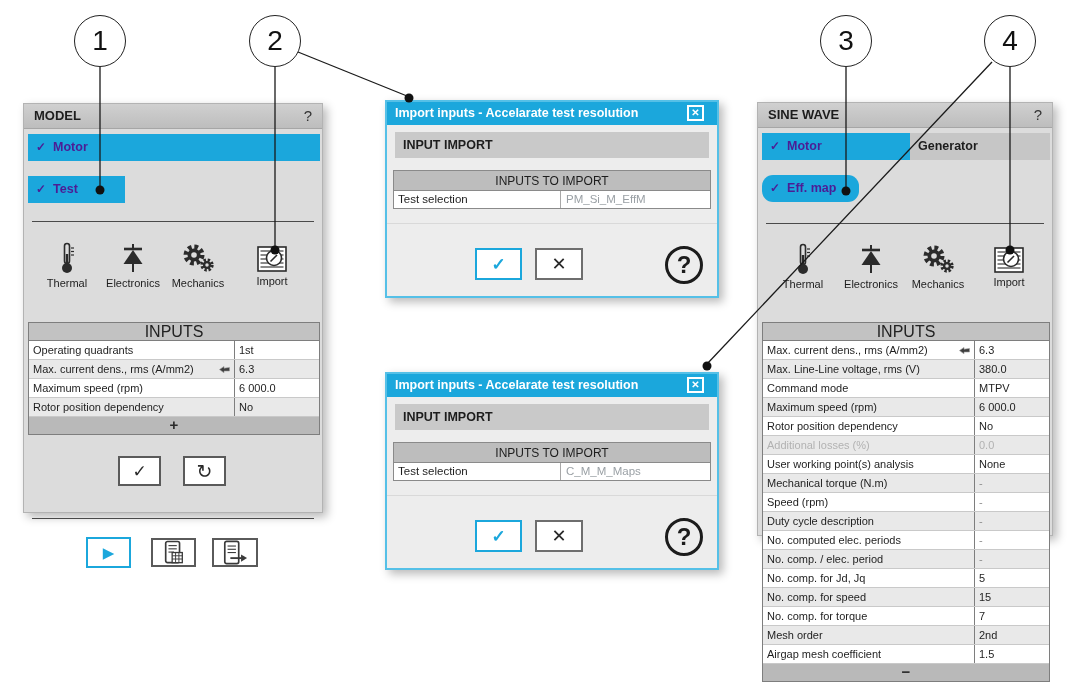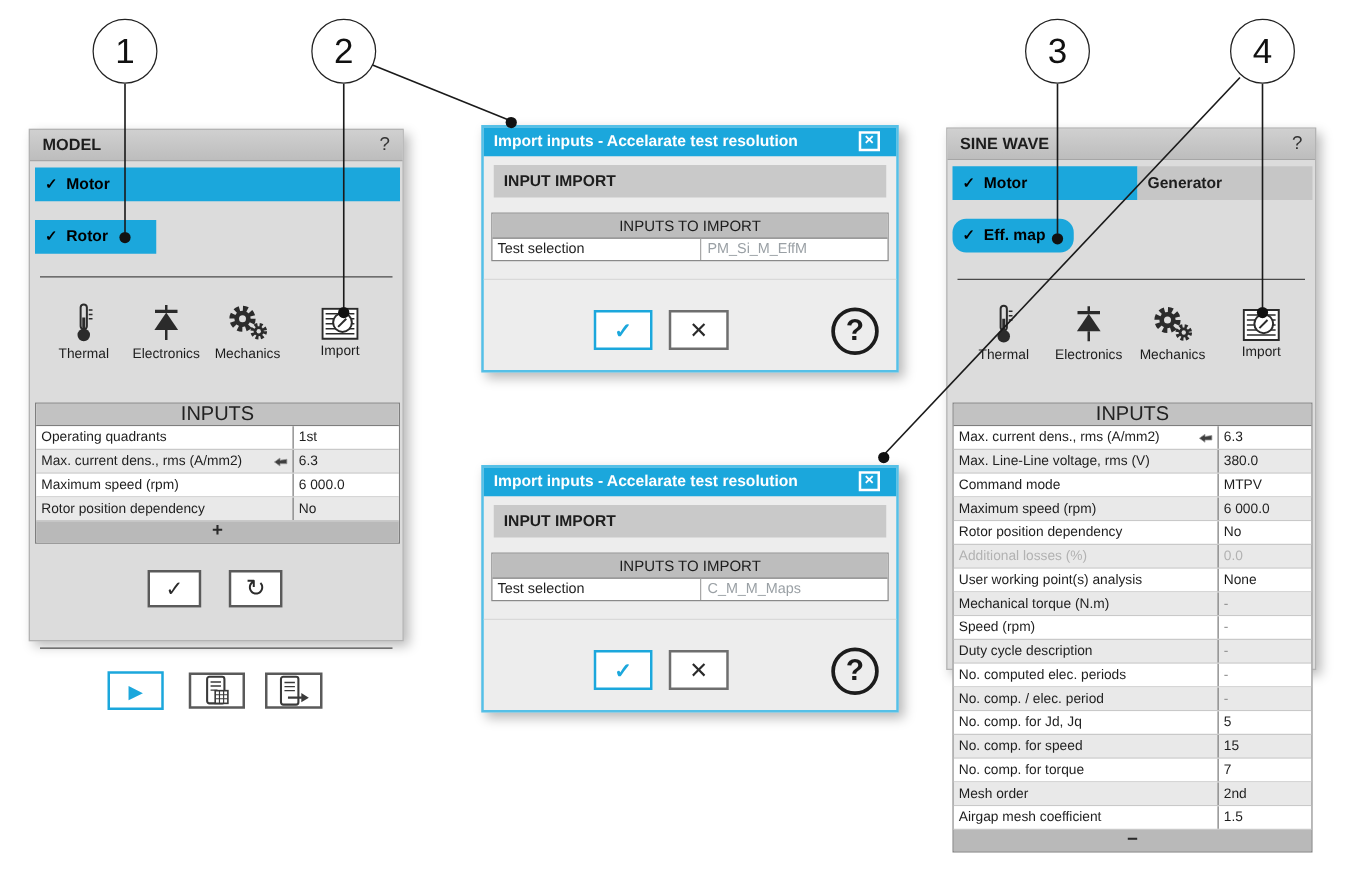--- a/index.html
+++ b/index.html
@@ -16,21 +16,21 @@
   #model-panel { left:23px; top:103px; width:300px; height:410px; }
   #sine-panel  { left:757px; top:102px; width:296px; height:434px; }
 
   .panel-header { position:absolute; left:0; top:0; right:0; height:25px;
     background:linear-gradient(#d0d0d0,#bdbdbd); border-bottom:1px solid #a6a6a6;
     font-weight:bold; font-size:13px; line-height:24px; padding-left:10px; color:#1d1d1d; }
   .help-mark { position:absolute; right:10px; top:0; font-weight:normal; font-size:15px; color:#333; }
 
   .tab { position:absolute; height:27px; line-height:27px; font-weight:bold; font-size:12.5px;
          padding-left:8px; white-space:nowrap; overflow:hidden; }
-  .tab.blue { background:var(--accent); color:#000000; }
+  .tab.blue { background:var(--accent); color:#4c1d95; }
   .tab.gray { background:#c6c6c6; color:#1d1d1d; }
   .chk { margin-right:7px; font-size:12px; }
 
   .divider { position:absolute; left:8px; right:8px; border-top:1px solid #4a4a4a; }
 
   .tool { position:absolute; text-align:center; }
   .tool svg { display:block; margin:0 auto; }
   .tool-label { font-size:11px; color:#1d1d1d; margin-top:3px; white-space:nowrap; }
 
   
@@ -102,21 +102,21 @@
 
 <div class="panel" id="model-panel">
   <div class="panel-header">
     <span>MODEL</span>
     <span class="help-mark">?</span>
   </div>
   <div class="tab blue" style="left:4px;top:30px;width:292px;">
     <span class="chk">✓</span><span>Motor</span>
   </div>
   <div class="tab blue" style="left:4px;top:72px;width:97px;">
-    <span class="chk">✓</span><span>Rotor</span>
+    <span class="chk">✓</span><span>Test</span>
   </div>
   <div class="divider" style="top:117px;"></div>
 
   <div class="tool" style="left:10px;top:138px;width:66px;">
     <svg width="16" height="32" viewBox="0 0 16 32">
       <rect x="5.5" y="1.5" width="5" height="20" rx="2.5" fill="none" stroke="#2b2b2b" stroke-width="1.6"></rect>
       <line x1="12" y1="6" x2="15" y2="6" stroke="#2b2b2b" stroke-width="1.2"></line>
       <line x1="12" y1="9.5" x2="15" y2="9.5" stroke="#2b2b2b" stroke-width="1.2"></line>
       <line x1="12" y1="13" x2="15" y2="13" stroke="#2b2b2b" stroke-width="1.2"></line>
       <line x1="8" y1="12" x2="8" y2="22" stroke="#2b2b2b" stroke-width="2.4"></line>

